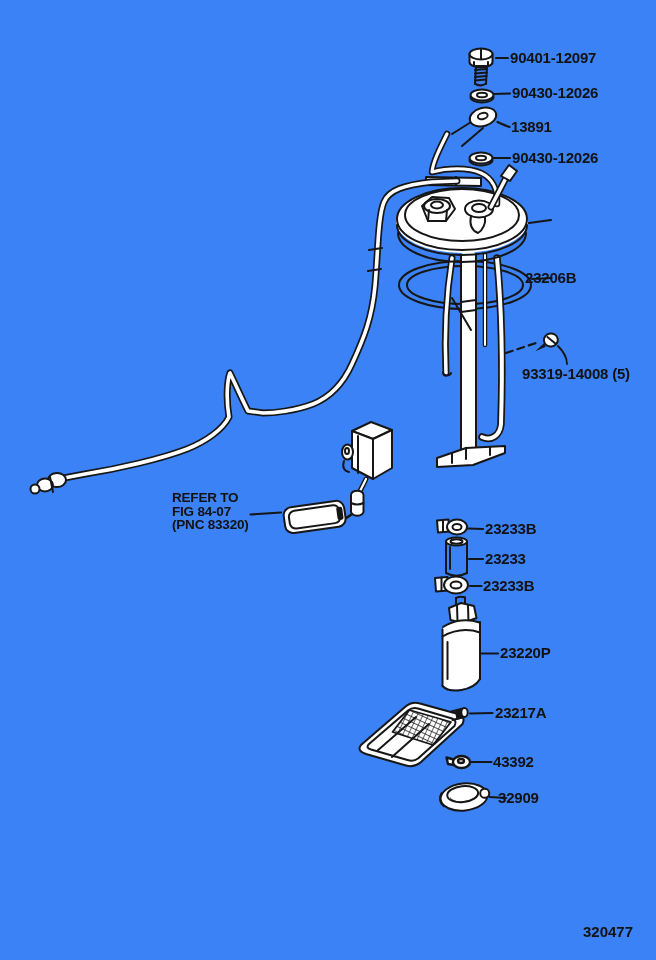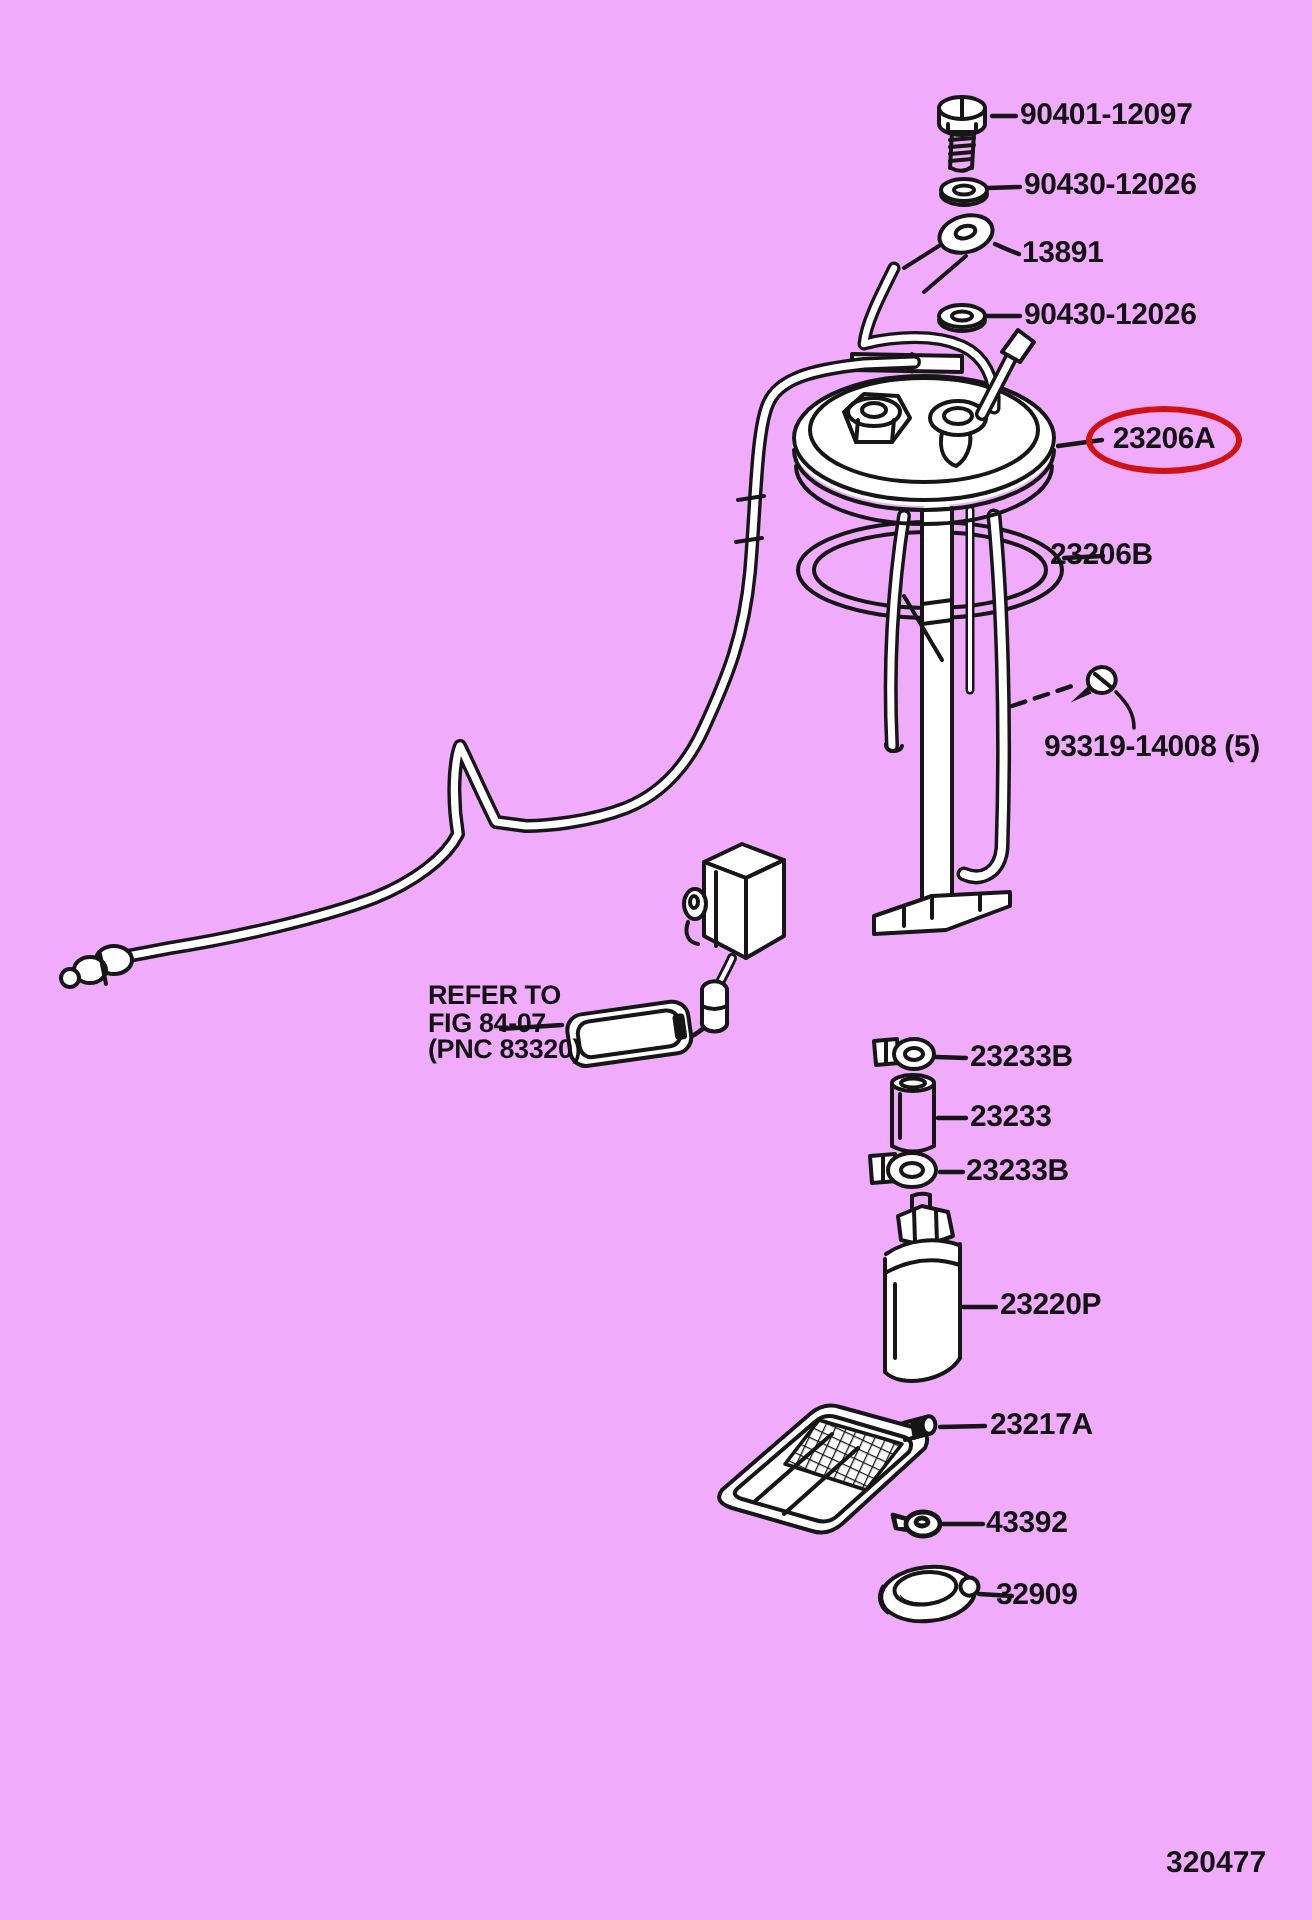--- a/index.html
+++ b/index.html
@@ -1,24 +1,24 @@
 <!DOCTYPE html>
 <html><head>
 <meta charset="utf-8">
 <style>
   html,body{margin:0;padding:0;background:#fff;}
-  .stage{position:relative;width:656px;height:960px;background:#f0abfc;overflow:hidden;
+  .stage{position:relative;width:656px;height:960px;background:#3b82f6;overflow:hidden;
          font-family:"Liberation Sans",sans-serif;}
   .stage svg{position:absolute;left:0;top:0;}
   .lbl{position:absolute;font:700 15px/18px "Liberation Sans",sans-serif;color:#121212;
        letter-spacing:-0.2px;white-space:nowrap;}
   .lbl.hl{border:3px solid #d01212;border-radius:50%;display:flex;align-items:center;
           justify-content:center;}
   .note{position:absolute;font:700 13.5px/13.6px "Liberation Sans",sans-serif;color:#121212;
-        letter-spacing:-0.2px;white-space:nowrap;margin-left:42px;}
+        letter-spacing:-0.2px;white-space:nowrap;}
   .footer{position:absolute;font:700 15px/18px "Liberation Sans",sans-serif;color:#121212;}
 </style>
 </head>
 <body>
 
 <div class="stage">
 
 <svg width="656" height="960" viewBox="0 0 656 960">
   <defs>
     <pattern id="mesh" width="5" height="5" patternUnits="userSpaceOnUse" patternTransform="rotate(25)">
@@ -215,21 +215,20 @@
       <path d="M489.5,797 L506,798"></path>
       <path d="M250.5,514.5 L281,512.5"></path>
     </g>
   </g>
 </svg>
 
 <div class="lbl" style="left:510px;top:49px">90401-12097</div>
 <div class="lbl" style="left:512px;top:84px">90430-12026</div>
 <div class="lbl" style="left:511px;top:118px">13891</div>
 <div class="lbl" style="left:512px;top:149px">90430-12026</div>
-<div class="lbl hl" style="left:543px;top:203px;width:72px;height:28px">23206A</div>
 <div class="lbl" style="left:525px;top:269px">23206B</div>
 <div class="lbl" style="left:522px;top:365px">93319-14008 (5)</div>
 <div class="lbl" style="left:485px;top:520px">23233B</div>
 <div class="lbl" style="left:485px;top:550px">23233</div>
 <div class="lbl" style="left:483px;top:577px">23233B</div>
 <div class="lbl" style="left:500px;top:644px">23220P</div>
 <div class="lbl" style="left:495px;top:704px">23217A</div>
 <div class="lbl" style="left:493px;top:753px">43392</div>
 <div class="lbl" style="left:498px;top:789px">32909</div>
 

